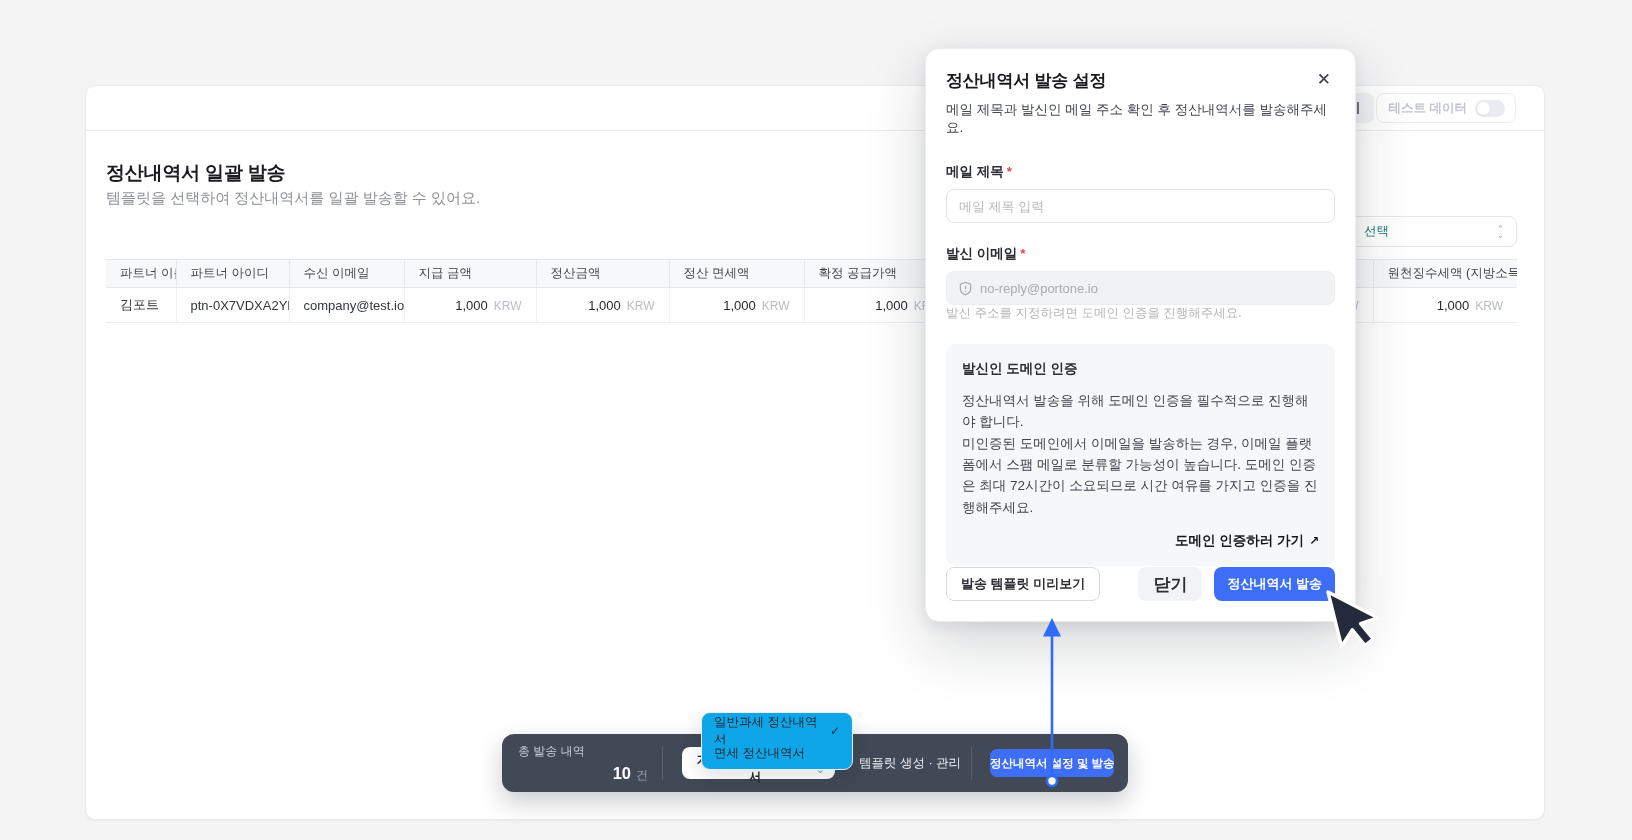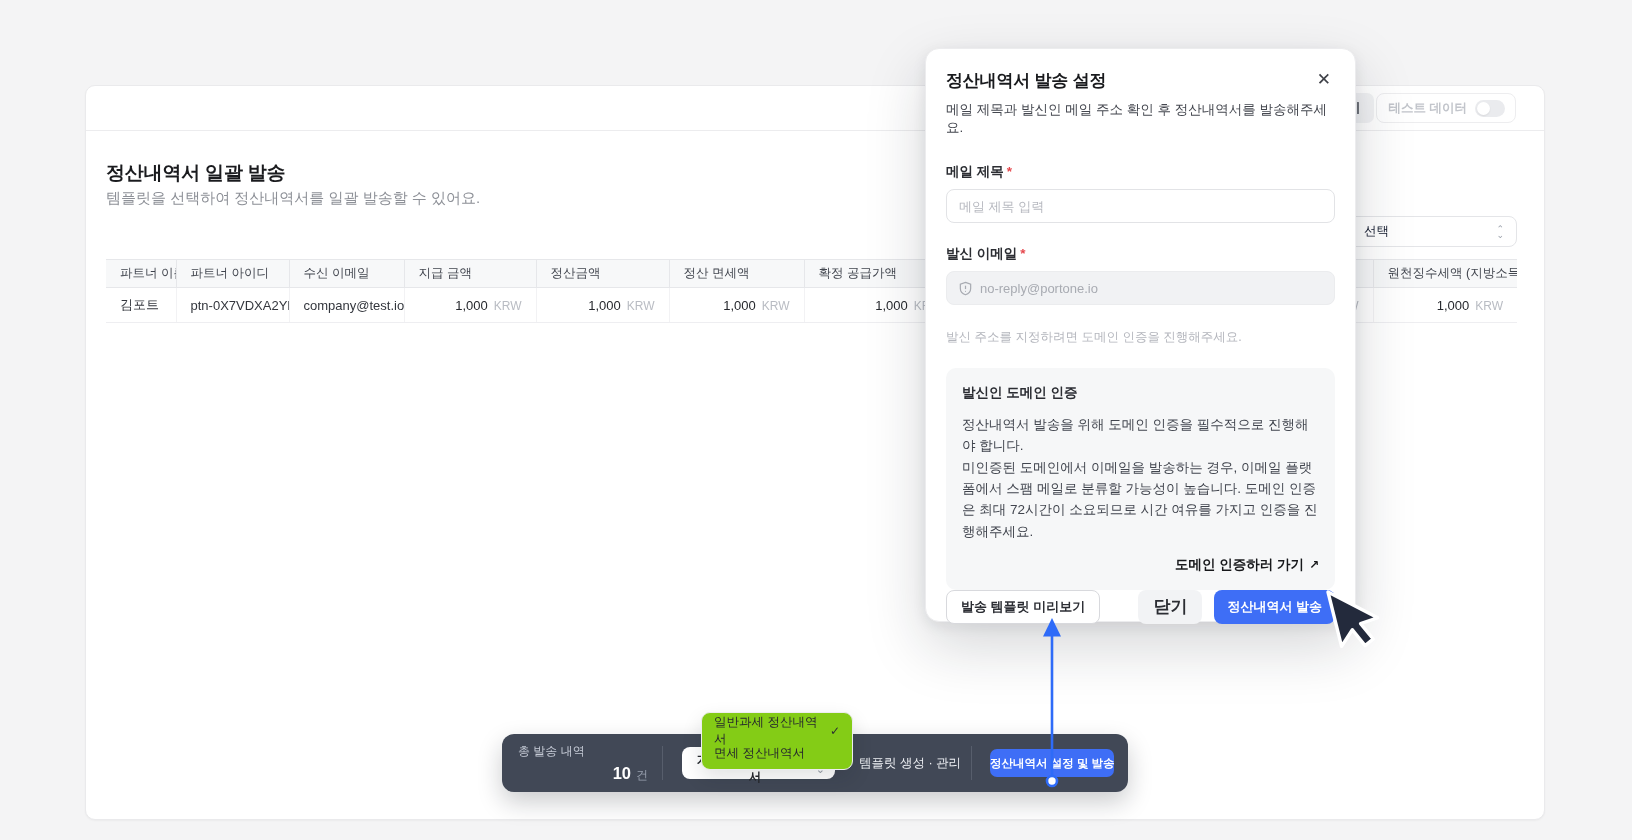--- a/index.html
+++ b/index.html
@@ -38,21 +38,21 @@
   .toggle .knob { position:absolute; left:2px; top:2px; width:13px; height:13px; border-radius:50%; background:#fff; box-shadow:0 1px 2px rgba(0,0,0,.08); }
 
   .page-title { position:absolute; left:20px; top:74px; font-size:19px; font-weight:700; color:#1a1b1e; letter-spacing:-.2px; }
   .page-subtitle { position:absolute; left:20px; top:103px; font-size:15px; color:#8d9097; }
 
   .month-select {
     position:absolute; left:1245px; top:130px; width:186px; height:31px;
     background:#fff; border:1px solid #e4e5e8; border-radius:8px;
     display:flex; align-items:center; cursor:pointer;
   }
-  .month-select .val { padding-left:32px; font-size:12.5px; color:#0f172a; }
+  .month-select .val { padding-left:32px; font-size:12.5px; color:#0f766e; }
   .month-select .sort { margin-left:auto; margin-right:12px; display:flex; flex-direction:column; line-height:6px; font-size:9px; color:#9aa0ab; }
 
   
   .tbl { position:absolute; left:20px; top:173px; width:1411px; border-collapse:collapse; table-layout:fixed; }
   .tbl th {
     background:#f7f8f9; border-top:1px solid #e6e7ea; border-bottom:1px solid #e6e7ea;
     border-right:1px solid #e6e7ea;
     height:28px; font-size:12.5px; font-weight:500; color:#41454e; text-align:left;
     padding:0 14px; white-space:nowrap; overflow:hidden;
   }
@@ -87,21 +87,21 @@
   .bar .vdiv2 { width:1px; height:34px; background:#575e6c; margin-left:6px; }
   .bar-send {
     margin-left:18px; width:124px; height:28px; border:none; border-radius:7px;
     background:#3e6ef6; color:#fff; font-size:11.5px; font-weight:600; cursor:pointer;
     font-family:inherit; white-space:nowrap;
   }
 
   
   .popup {
     position:absolute; left:701px; top:712px; width:152px; height:58px;
-    background:#84cc16; border:1px solid #ededef; border-radius:9px; z-index:12;
+    background:#0ea5e9; border:1px solid #ededef; border-radius:9px; z-index:12;
     box-shadow:0 8px 20px rgba(20,24,34,.12); padding:7px 0; 
   }
   .popup .item { height:22px; display:flex; align-items:center; padding:0 12px; font-size:12.5px; color:#26282d; cursor:pointer; }
   .popup .item .check { margin-left:auto; font-size:12px; color:#2b2d33; }
 
   
   .modal {
     position:absolute; left:925px; top:48px; width:431px; height:574px;
     background:#fff; border:1px solid #ececee; border-radius:14px; z-index:30;
     box-shadow:0 24px 60px rgba(22,26,38,.18), 0 4px 14px rgba(22,26,38,.08);
@@ -121,21 +121,21 @@
   }
   .txt-input::placeholder { color:#b6b8bf; }
   .counter { margin-top:7px; font-size:12.5px; color:#3f424a; }
   .email-wrap {
     margin-top:8px; height:34px; background:#f1f2f4; border:1px solid #ebecee; border-radius:8px;
     display:flex; align-items:center; padding:0 11px; gap:7px;
   }
   .email-wrap input { flex:1; border:none; background:transparent; font-size:13px; font-family:inherit; outline:none; color:#a8abb2; }
   .email-wrap input::placeholder { color:#a8abb2; }
   .shield { width:15px; height:15px; color:#a8abb2; flex:0 0 auto; }
-  .helper { margin-top:24px; font-size:12.5px; color:#b4b6bd; }
+  .helper { margin-top:0; font-size:12.5px; color:#b4b6bd; }
   .notice {
     margin-top:22px; background:#f6f7f8; border-radius:10px; padding:16px;
   }
   .notice .n-title { font-size:13.5px; font-weight:600; color:#2b2d33; }
   .notice .n-body { margin-top:12px; font-size:13.5px; color:#41454e; line-height:1.58; }
   .notice .n-linkrow { margin-top:13px; text-align:right; }
   .notice .n-link { background:none; border:none; font-size:13.5px; font-weight:700; color:#17181b; cursor:pointer; font-family:inherit; }
   .notice .n-link .arr { font-size:12px; margin-left:5px; font-weight:700; }
   .m-footer { margin-top:auto; display:flex; align-items:center; }
   .btn-preview {

